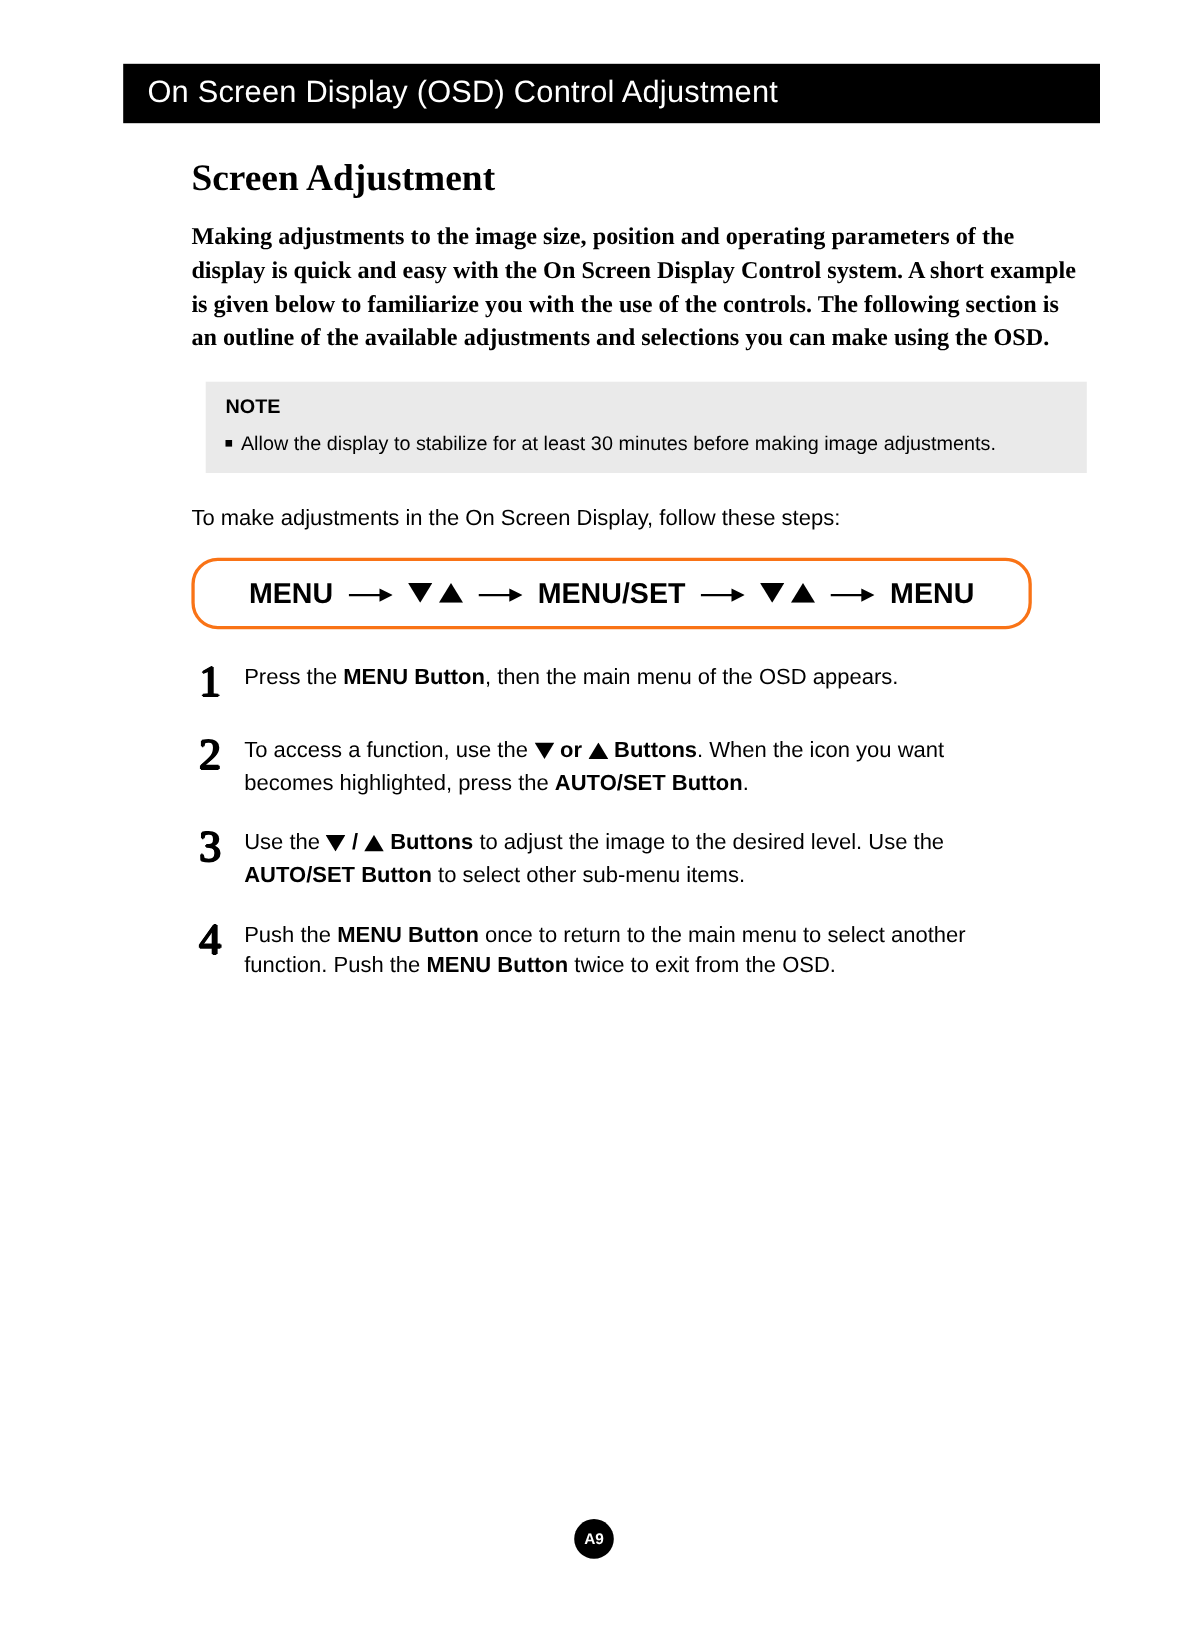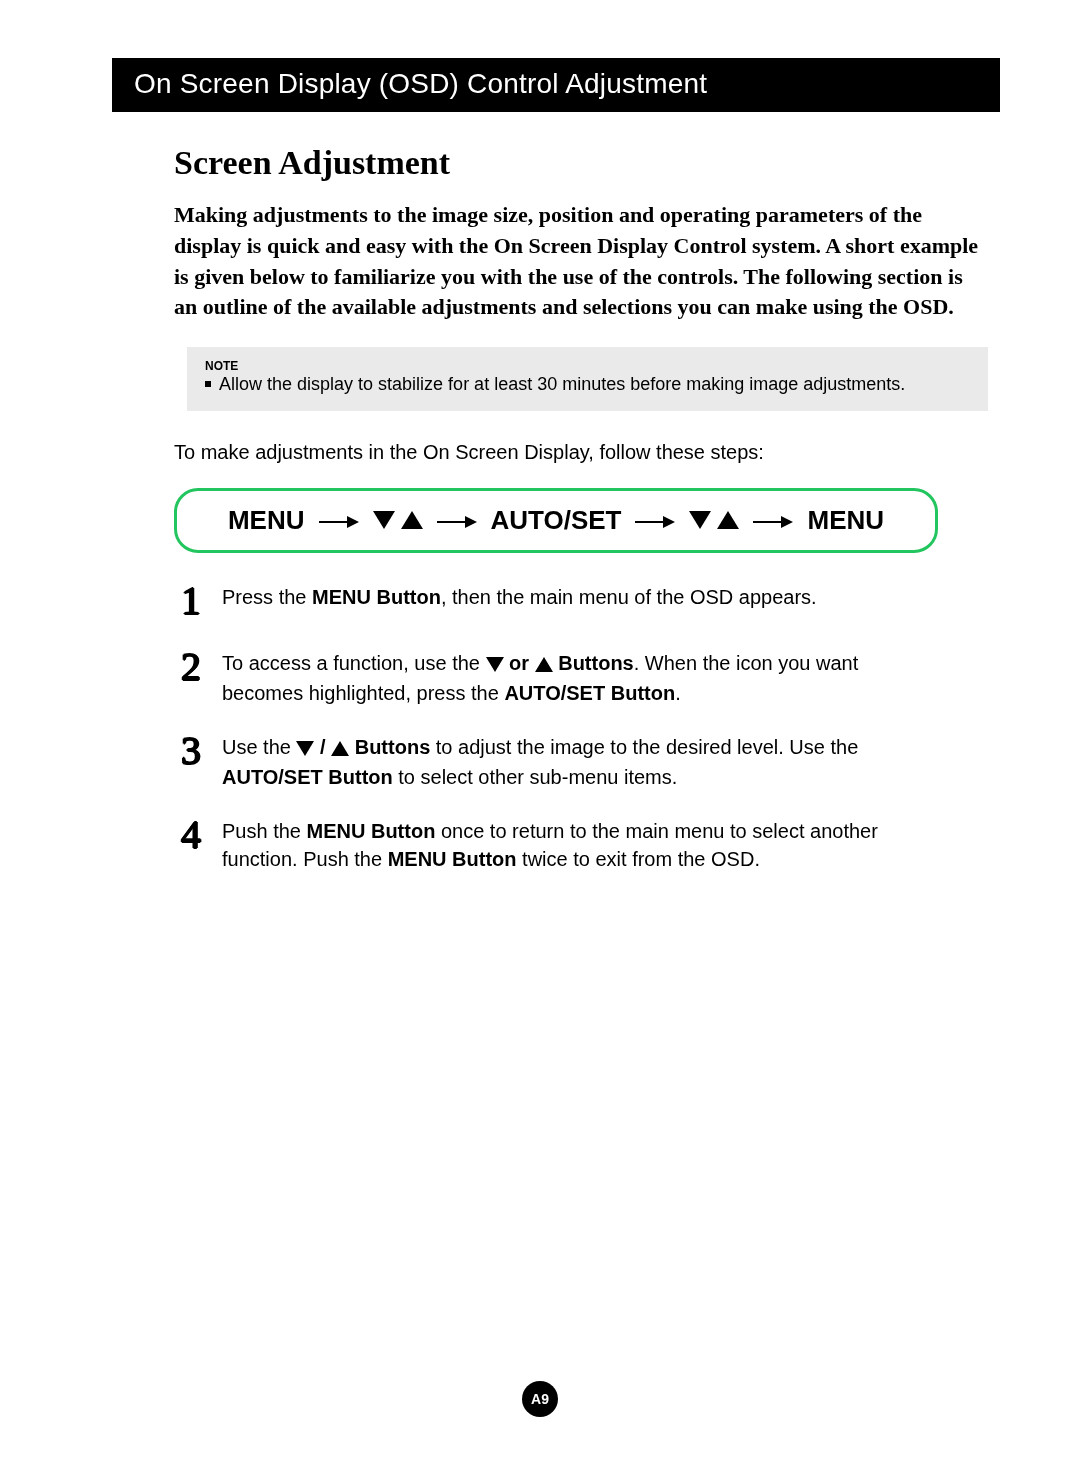--- a/index.html
+++ b/index.html
@@ -37,43 +37,43 @@
     line-height: 1.4;
     margin: 0 12px 24px 62px;
   }
   .note-box {
     background: #eaeaea;
     margin: 0 12px 30px 75px;
     padding: 12px 18px 14px 18px;
   }
   .note-label {
     font-weight: bold;
-    font-size: 12px;
-    margin-bottom: 0;
+    font-size: 18px;
+    margin-bottom: 12px;
   }
   .note-item {
     font-size: 18px;
     display: flex;
     align-items: flex-start;
     gap: 8px;
     line-height: 1.3;
   }
   .bullet {
     width: 6px;
     height: 6px;
     background: #000;
     margin-top: 8px;
     flex-shrink: 0;
   }
   .follow-steps {
     font-size: 20px;
     margin: 0 12px 24px 62px;
   }
   .flow-box {
-    border: 3px solid #22c55e;
+    border: 3px solid #f97316;
     border-radius: 24px;
     margin: 0 62px 30px 62px;
     padding: 14px 20px;
     display: flex;
     align-items: center;
     justify-content: center;
     gap: 14px;
     font-weight: bold;
     font-size: 26px;
   }
@@ -173,21 +173,21 @@
       <span><svg class="tri-up" viewBox="0 0 22 18">
             <polygon points="11,0 22,18 0,18" fill="#000"></polygon>
           </svg></span>
     </span>
     <span>
       <svg class="arrow-icon" viewBox="0 0 40 14">
           <line x1="0" y1="7" x2="30" y2="7" stroke="#000" stroke-width="2"></line>
           <polygon points="28,1 40,7 28,13" fill="#000"></polygon>
         </svg>
     </span>
-    <span>AUTO/SET</span>
+    <span>MENU/SET</span>
     <span>
       <svg class="arrow-icon" viewBox="0 0 40 14">
           <line x1="0" y1="7" x2="30" y2="7" stroke="#000" stroke-width="2"></line>
           <polygon points="28,1 40,7 28,13" fill="#000"></polygon>
         </svg>
     </span>
     <span class="tri-pair">
       <span><svg class="tri-down" viewBox="0 0 22 18">
             <polygon points="0,0 22,0 11,18" fill="#000"></polygon>
           </svg></span>

